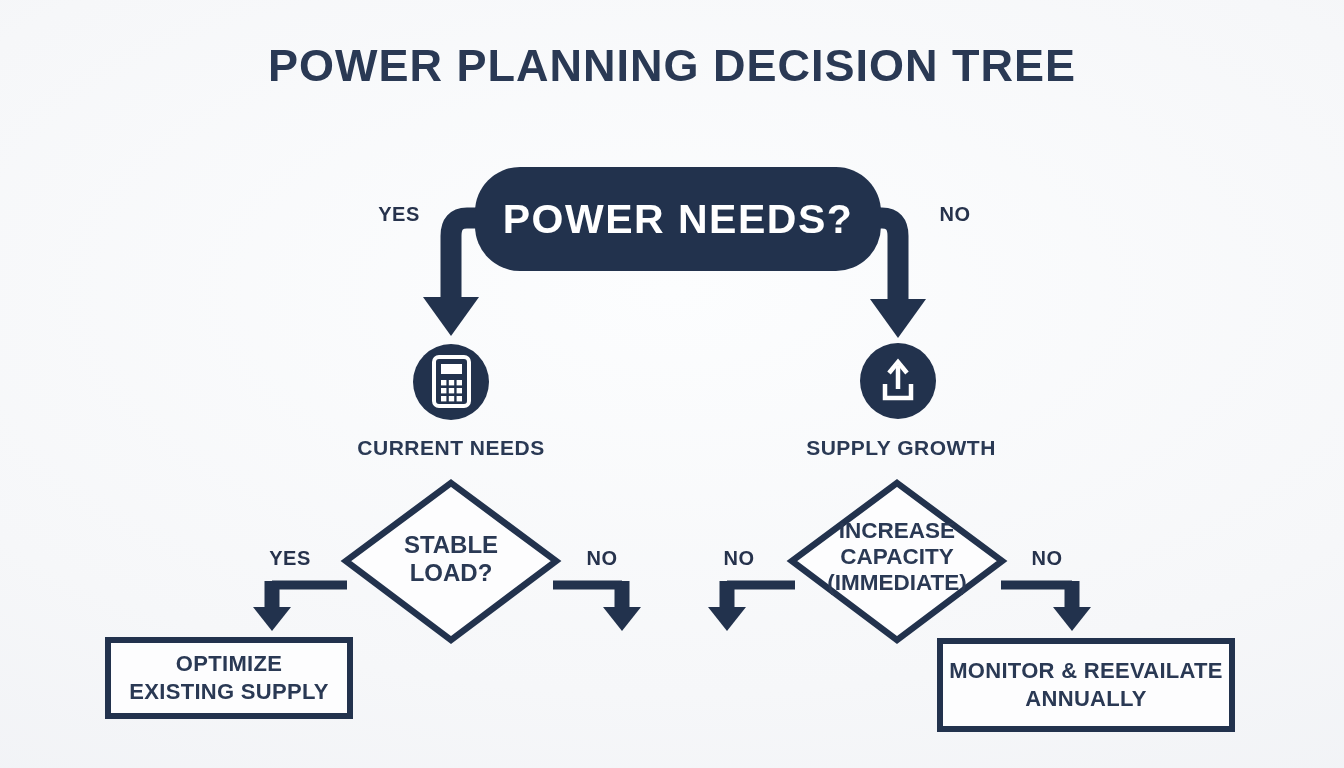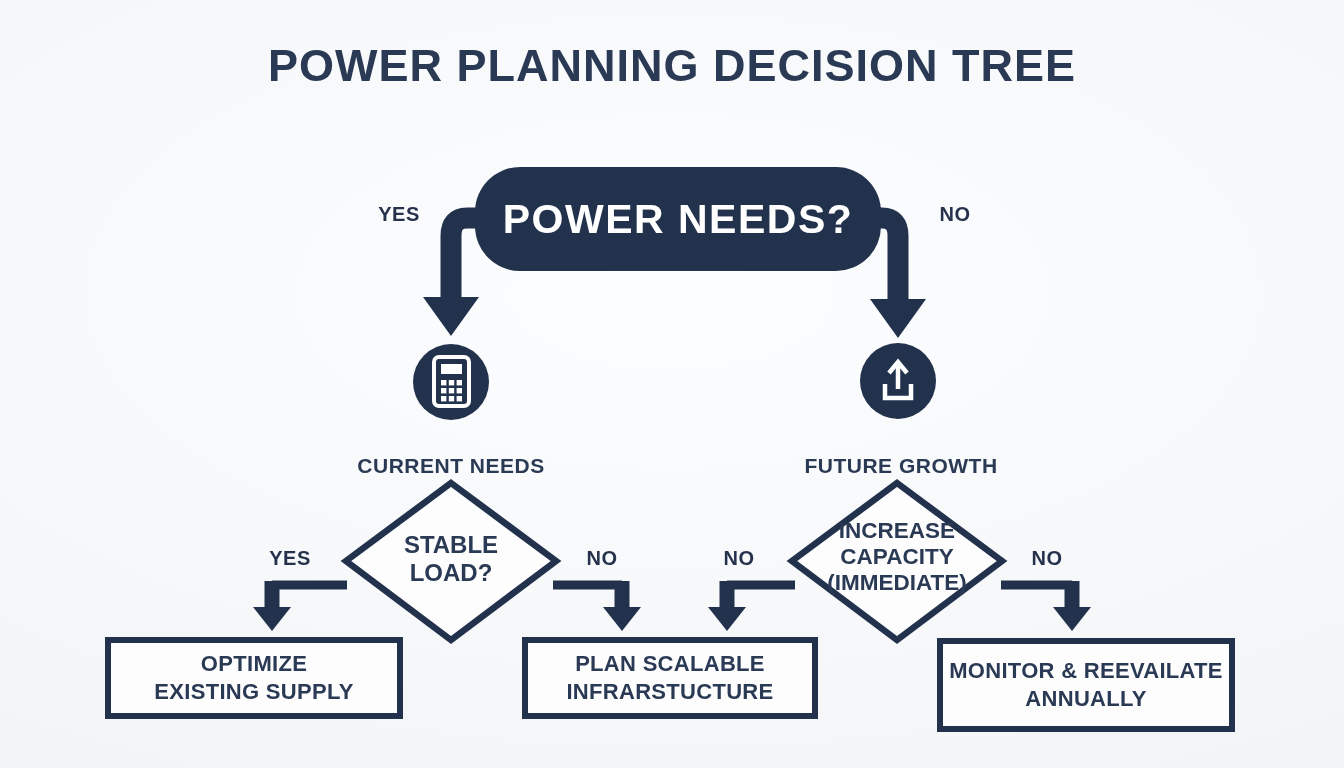--- a/index.html
+++ b/index.html
@@ -38,41 +38,40 @@
     font-size: 20px; font-weight: 800;
     color: #26324c;
     letter-spacing: 0.5px;
   }
   .node-caption {
     width: 240px;
     text-align: center;
     font-size: 21px; font-weight: 800;
     letter-spacing: 0.5px;
     color: #2a3954;
-    margin-top: 18px;
   }
   .diamond-text {
     text-align: center;
     white-space: pre-line;
     font-weight: 800;
     color: #2a3954;
   }
   .diamond-text.left-q  { left: 351px; top: 531px; width: 200px; font-size: 24px; line-height: 1.17; }
   .diamond-text.right-q { left: 772px; top: 518px; width: 250px; font-size: 22.5px; line-height: 1.16; }
   .outcome-box {
     background: #fdfdfe;
     border: 6px solid #22324d;
     display: flex; align-items: center; justify-content: center;
     text-align: center;
     white-space: pre-line;
     font-size: 22px; font-weight: 800; line-height: 1.28;
     letter-spacing: 0.3px;
     color: #2a3954;
   }
-  .box-left   { left: 105px; top: 637px; width: 298px; height: 82px; }
+  .box-left   { left: 105px; top: 637px; width: 248px; height: 82px; }
   .box-middle { left: 522px; top: 637px; width: 296px; height: 82px; }
   .box-right  { left: 937px; top: 638px; width: 298px; height: 94px; }
 </style>
 </head>
 <body>
 
 <div class="stage">
 
   <svg class="layer" viewBox="0 0 1344 768" xmlns="http://www.w3.org/2000/svg">
 
@@ -132,33 +131,31 @@
     </g>
   </svg>
 
   <div class="abs title">POWER PLANNING DECISION TREE</div>
 
   <div class="abs pill">POWER NEEDS?</div>
   <div class="abs edge-label" style="left:364px; top:203px;">YES</div>
   <div class="abs edge-label" style="left:920px; top:203px;">NO</div>
 
   <div class="abs node-caption" style="left:331px; top:436px;">CURRENT NEEDS</div>
-  <div class="abs node-caption" style="left:781px; top:436px;">FUTURE GROWTH</div>
+  <div class="abs node-caption" style="left:781px; top:436px;">SUPPLY GROWTH</div>
 
   <div class="abs diamond-text right-q">INCREASE
 CAPACITY
 (IMMEDIATE)</div>
   <div class="abs diamond-text left-q">STABLE
 LOAD?</div>
 
   <div class="abs edge-label" style="left:255px; top:547px;">YES</div>
   <div class="abs edge-label" style="left:567px; top:547px;">NO</div>
   <div class="abs edge-label" style="left:704px; top:547px;">NO</div>
   <div class="abs edge-label" style="left:1012px; top:547px;">NO</div>
 
   <div class="abs outcome-box box-left">OPTIMIZE
 EXISTING SUPPLY</div>
-  <div class="abs outcome-box box-middle">PLAN SCALABLE
-INFRARSTUCTURE</div>
   <div class="abs outcome-box box-right">MONITOR &amp; REEVAILATE
 ANNUALLY</div>
 
 </div>
 
 </body></html>

